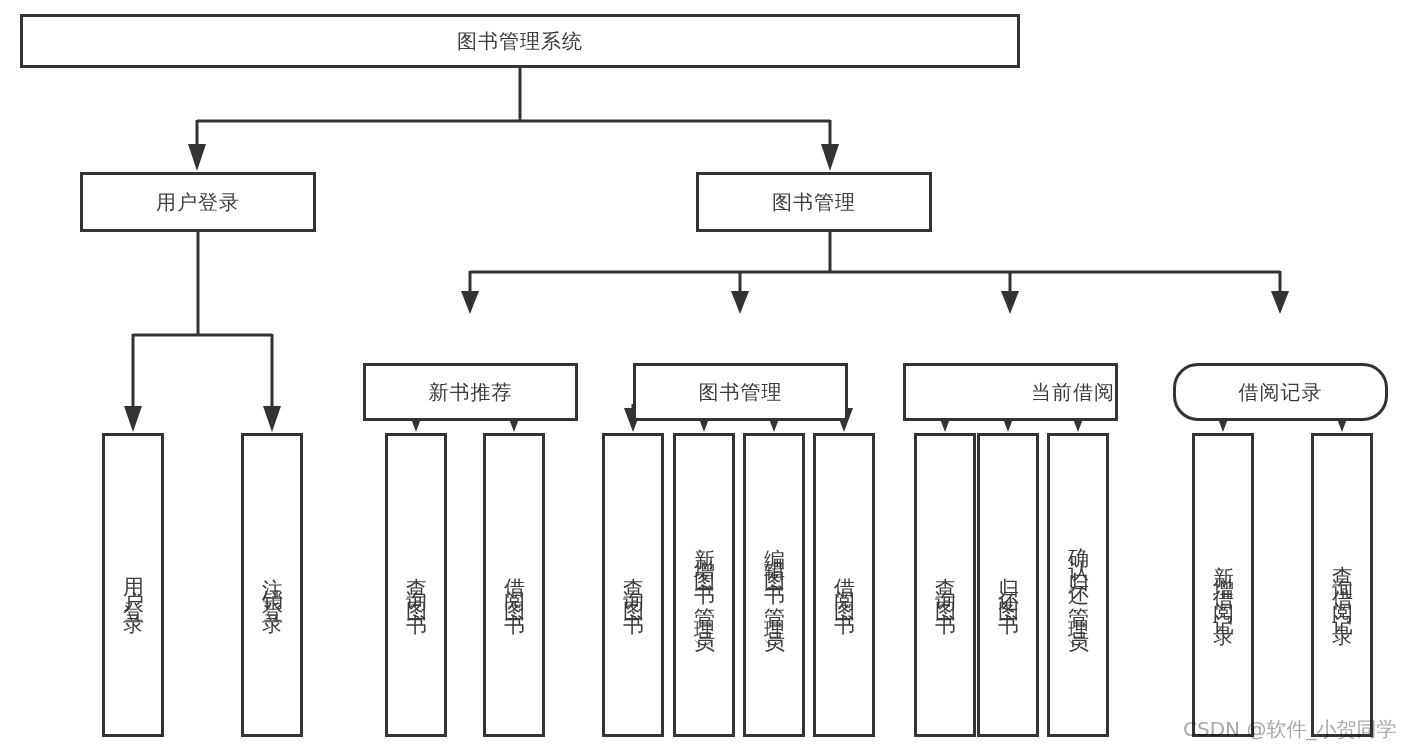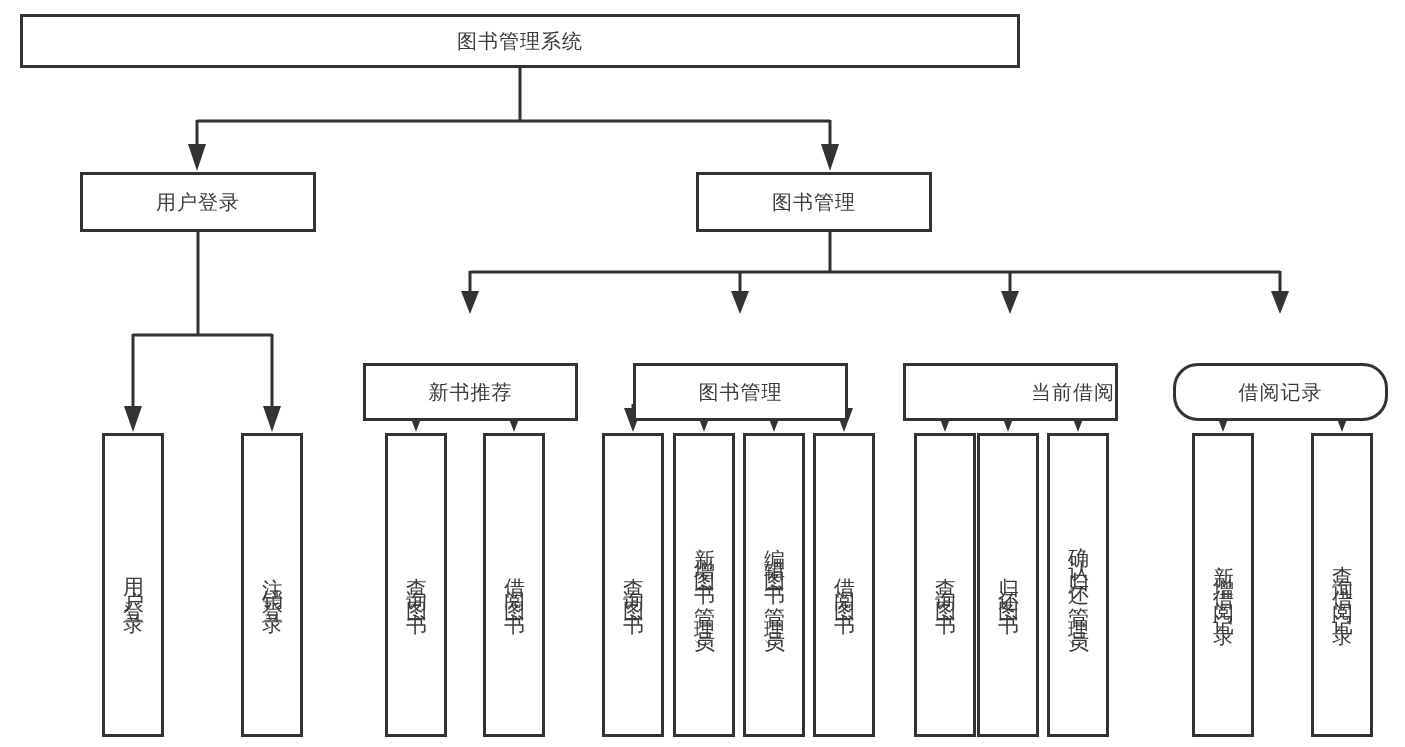--- a/index.html
+++ b/index.html
@@ -206,14 +206,15 @@
   <div class="node vbox leaf-11">
     <span>确认归还（管理员）</span>
   </div>
   <div class="node vbox leaf-12">
     <span>新增借阅记录</span>
   </div>
   <div class="node vbox leaf-13">
     <span>查询借阅记录</span>
   </div>
 
+  <div class="watermark">CSDN @软件_小贺同学</div>
 
 </div>
 
 </body></html>

